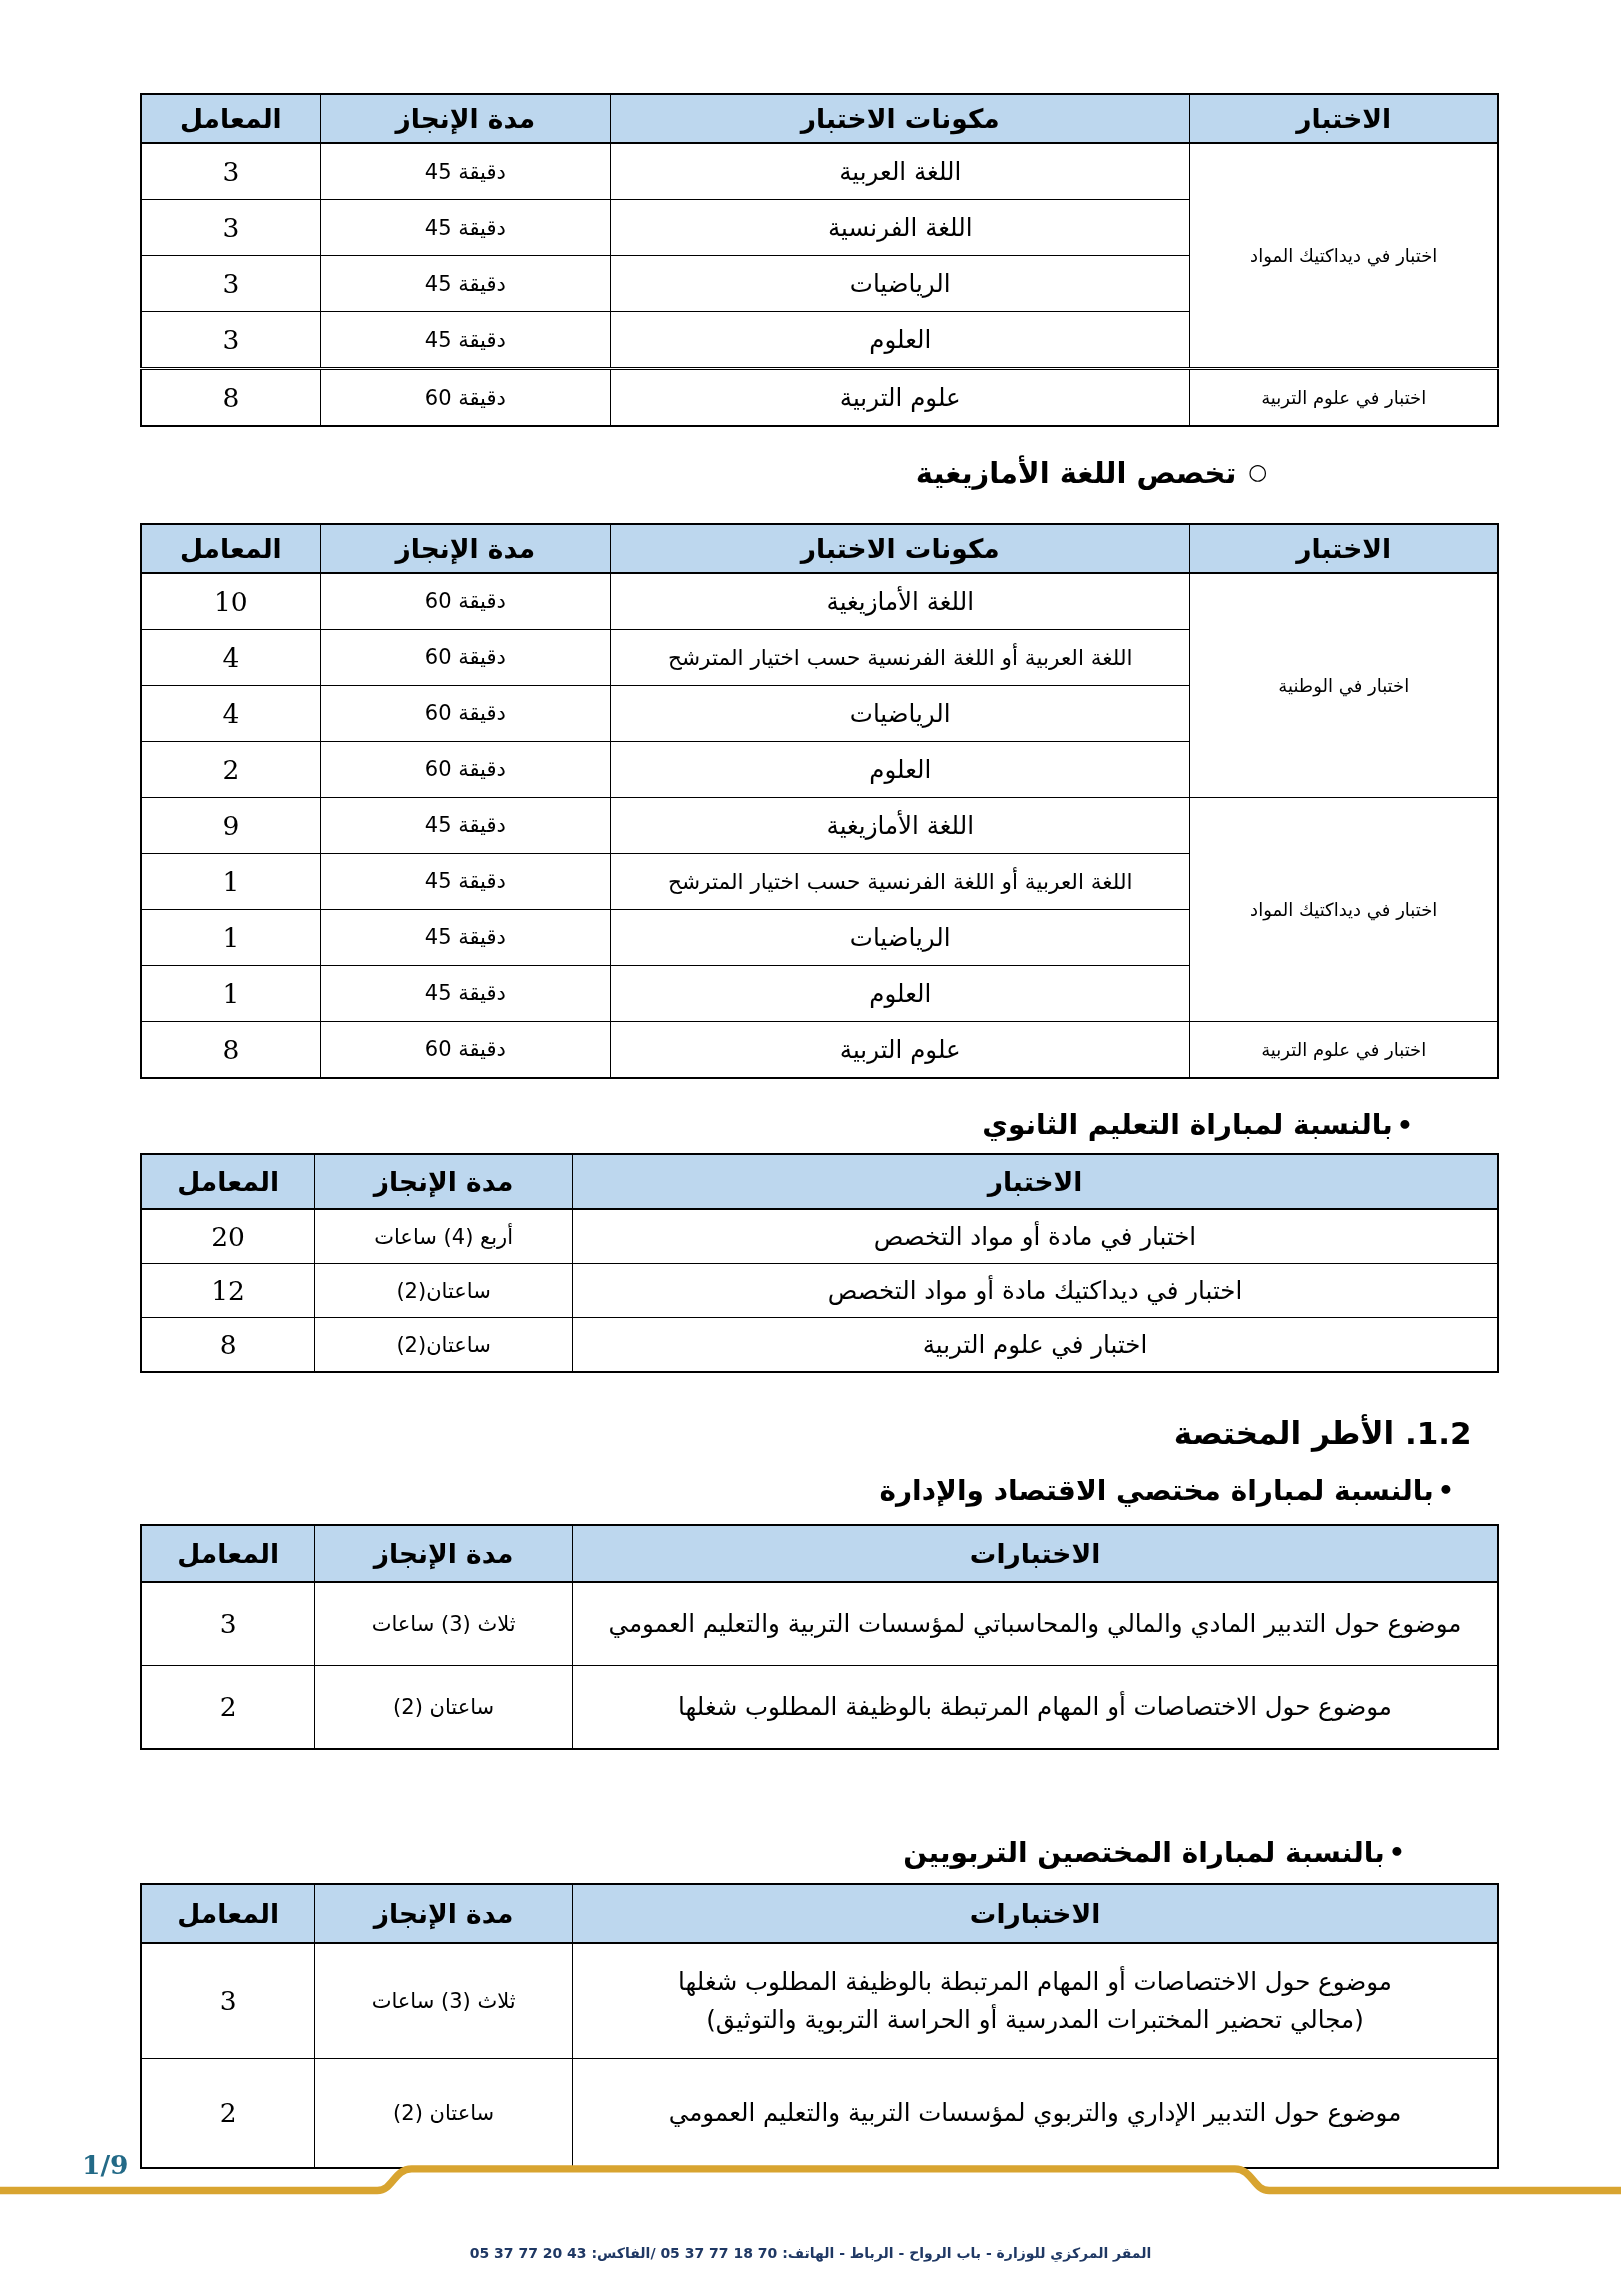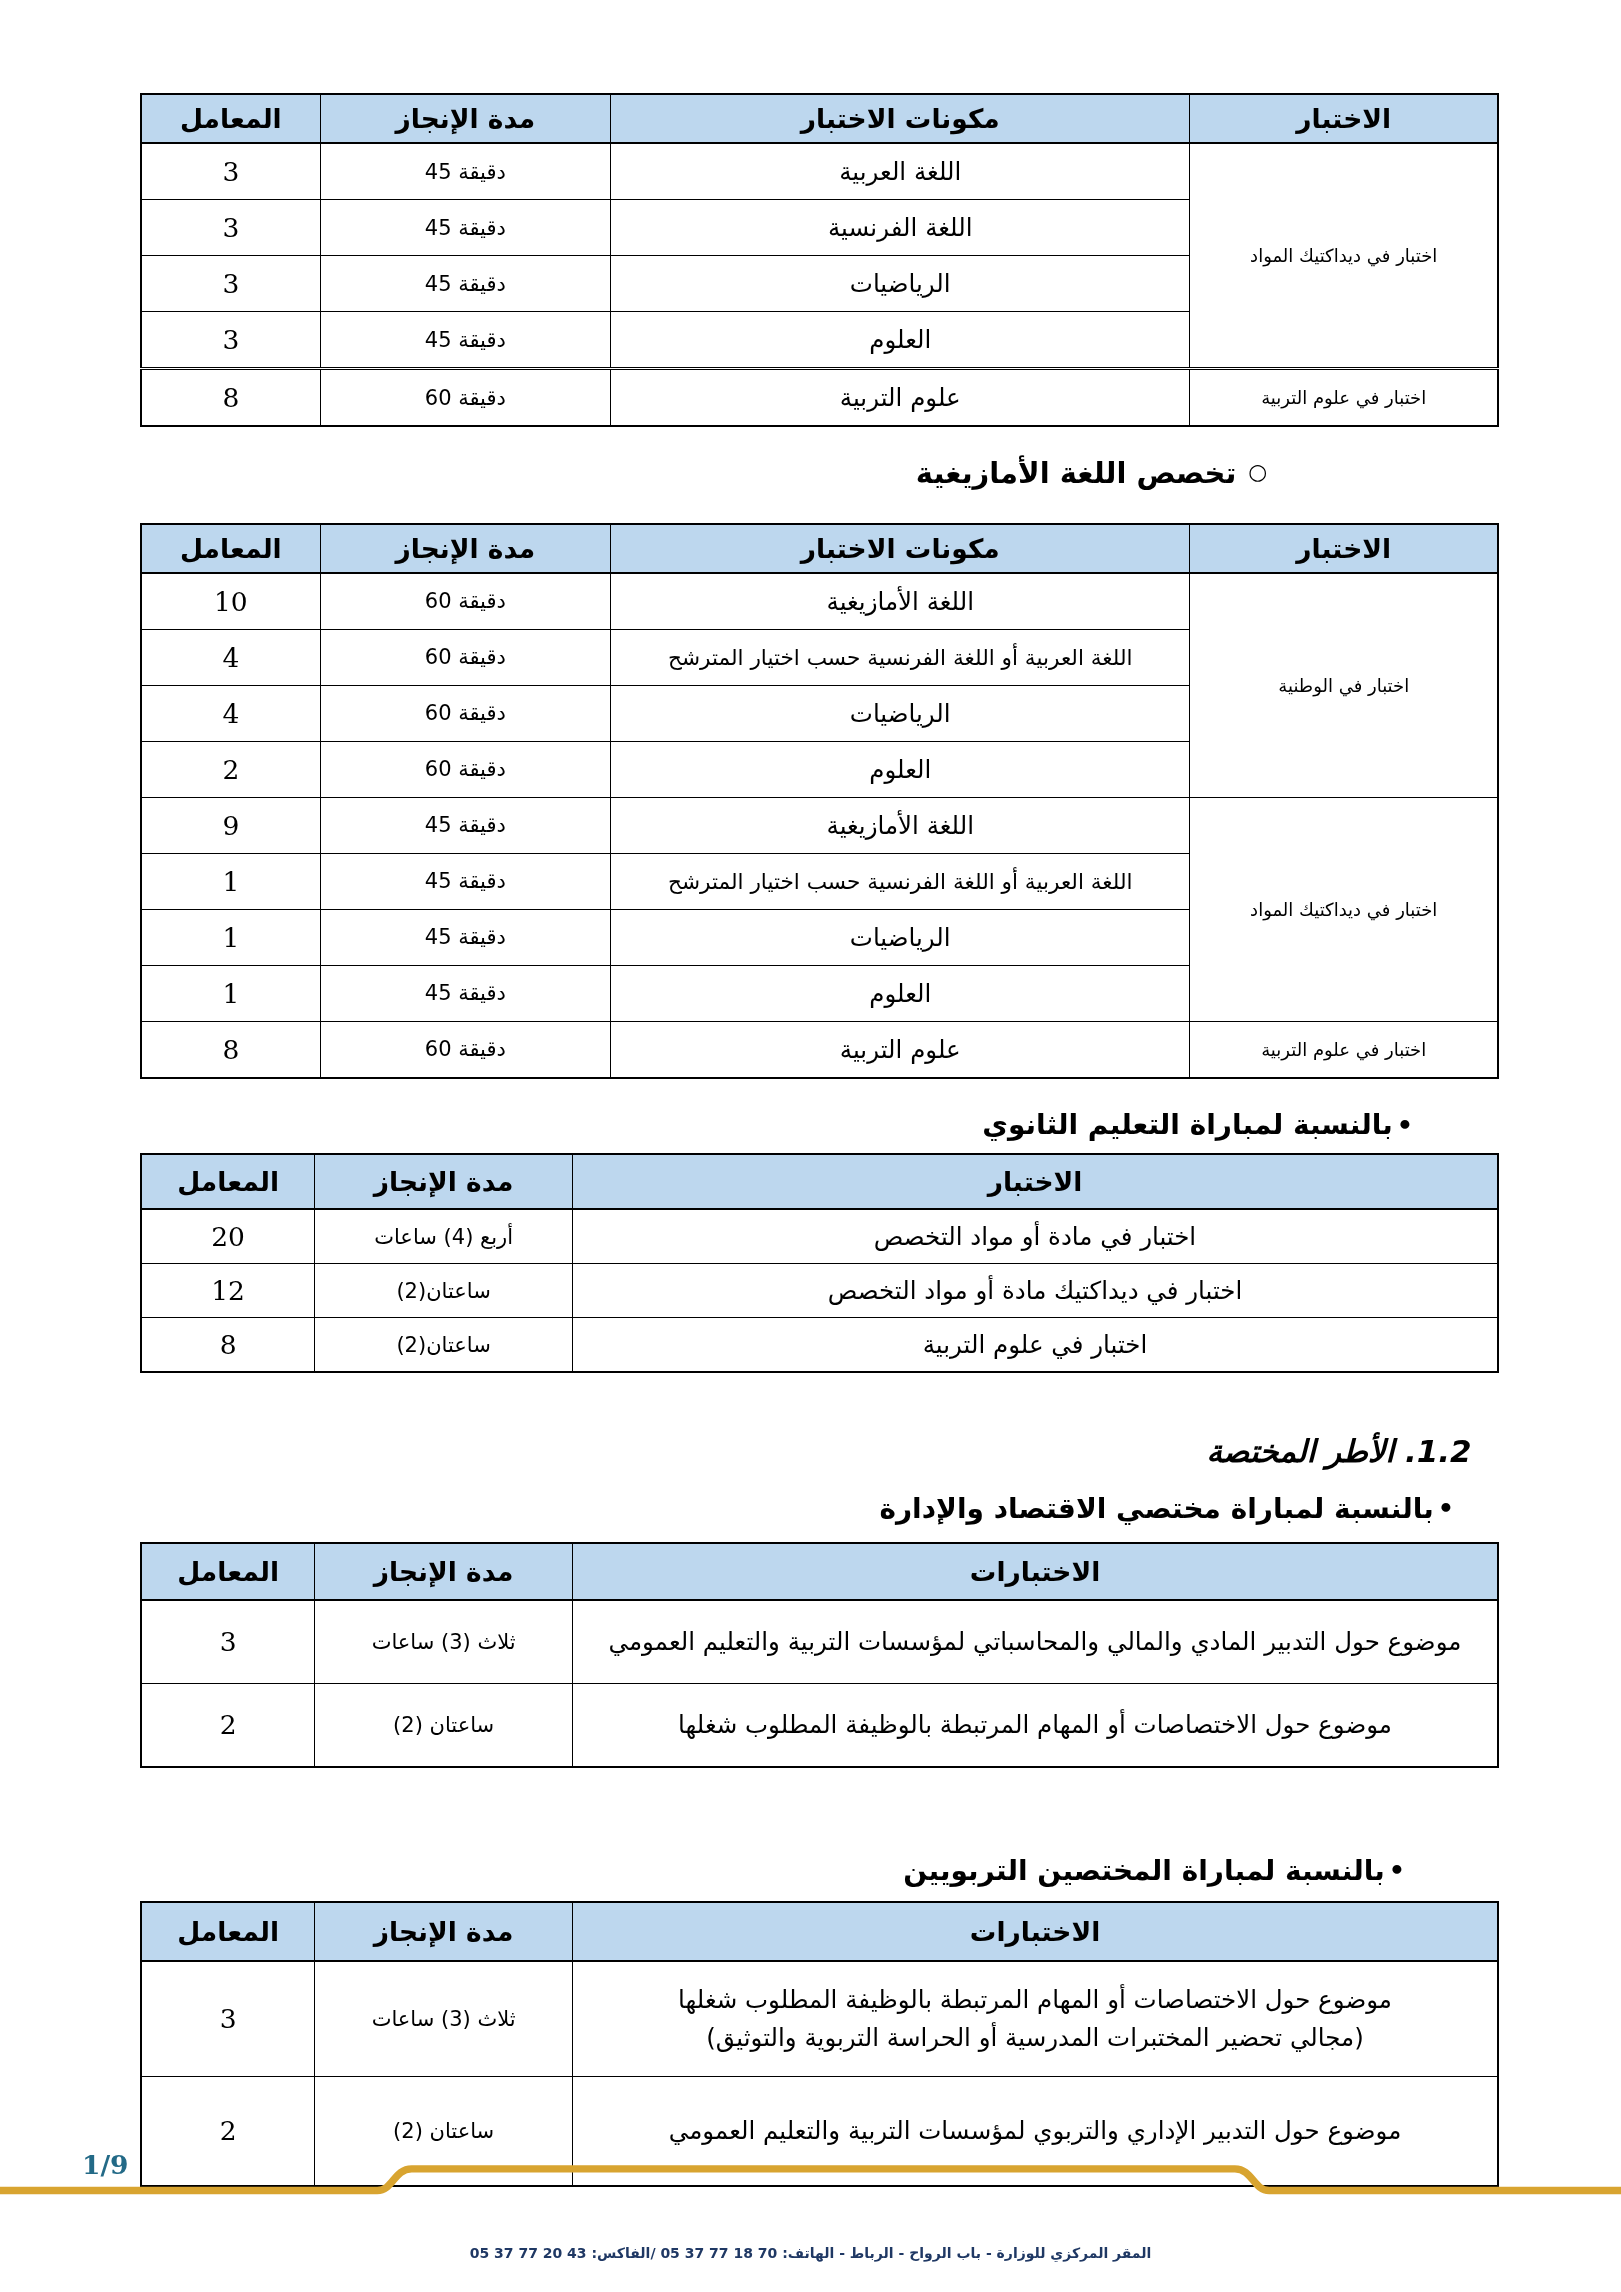--- a/index.html
+++ b/index.html
@@ -33,21 +33,21 @@
   .t5{margin-top:7.8px;}
   .t5 thead th{height:53px;}
   .t5 .r1 td{height:110px;}
   .t5 .r2 td{height:104px;}
   .two-line div{line-height:1.55;}
 
   .heading{font-weight:bold;display:flex;align-items:center;}
   .h-amazigh{margin-top:23.5px;padding-right:232px;height:45px;font-size:29px;}
   .h-amazigh .bullet{font-size:21.6px;margin-left:11.8px;transform:translateY(-2px);}
   .h-secondary{margin-top:23.5px;padding-right:86px;height:45px;font-size:28px;}
-  .h-section{margin-top:55px;padding-right:27.4px;height:45px;font-size:31px;font-style:italic;}
+  .h-section{margin-top:37px;padding-right:27.4px;height:45px;font-size:31px;}
   .h-econ{margin-top:13.7px;padding-right:45px;height:43px;font-size:28px;}
   .h-pedagogues{margin-top:80px;padding-right:94px;height:45px;font-size:28px;}
   .heading .dot{font-size:25.5px;margin-left:3.9px;}
 
   .footer-ribbon{position:absolute;top:2161px;left:0;width:1621px;height:59px;}
   .page-number{
     position:absolute;top:2149px;left:82px;direction:ltr;
     font-family:"DejaVu Serif",serif;font-weight:bold;font-size:26.5px;color:#236A87;
   }
   .footer-ministry{

